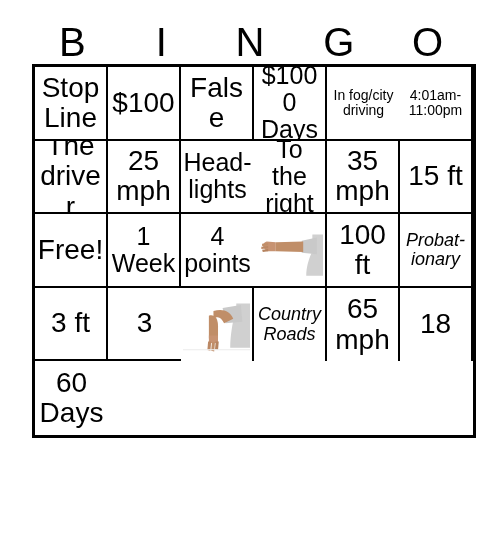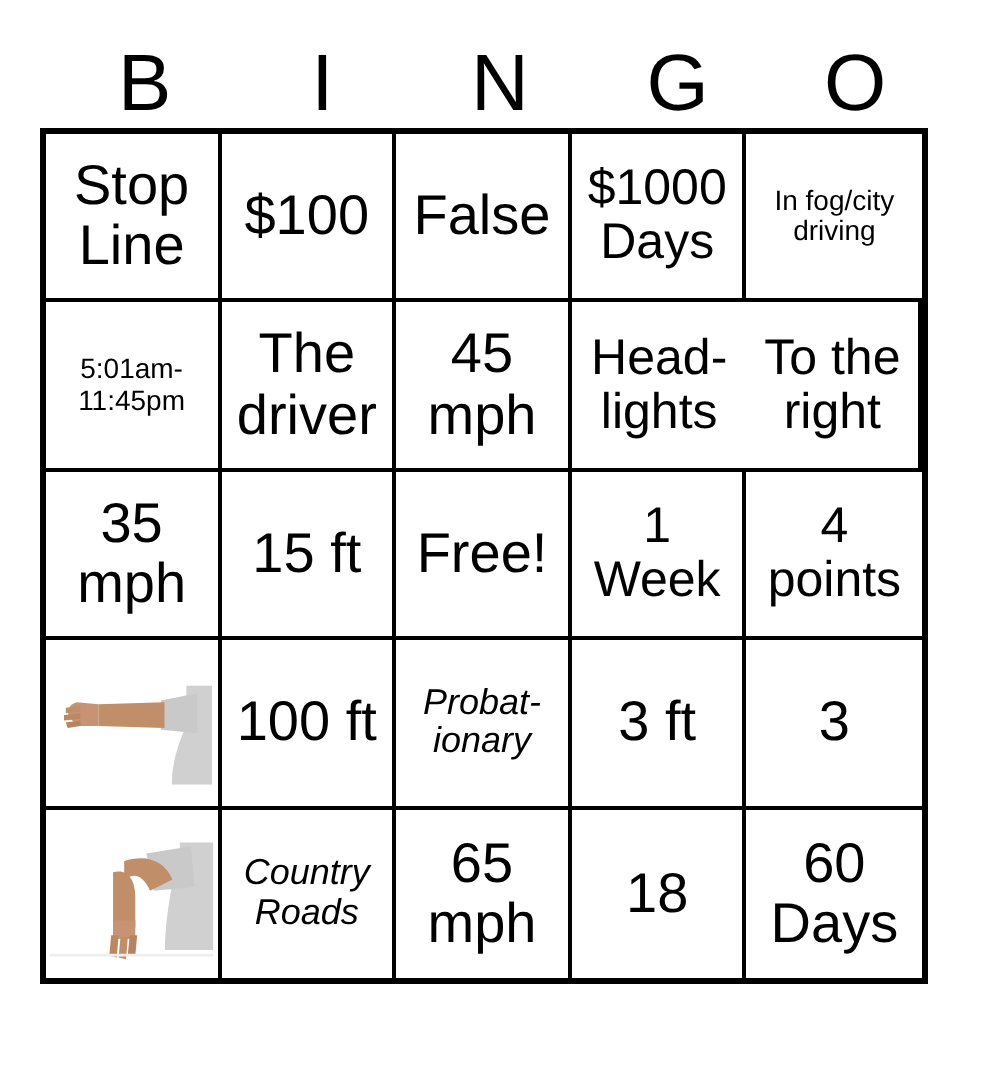--- a/index.html
+++ b/index.html
@@ -36,28 +36,28 @@
     align-items: flex-end;
     justify-content: center;
     font-size: 40px;
     line-height: 44px;
     font-weight: 400;
     letter-spacing: 0px;
   }
   
   .grid {
     position: absolute;
-    left: 20px;
+    left: 32px;
     top: 64px;
     width: 444px;
-    height: 428px;
+    height: 374px;
     box-sizing: border-box;
     border: 3px solid #000000;
     display: grid;
-    grid-template-columns: repeat(5, 1fr);
+    grid-template-columns: repeat(6, 1fr);
     grid-template-rows: repeat(5, 1fr);
   }
   .cell {
     position: relative;
     box-sizing: border-box;
     border-right: 2px solid #000000;
     border-bottom: 2px solid #000000;
     display: flex;
     align-items: center;
     justify-content: center;
@@ -113,27 +113,27 @@
       <span class="cell-text fs-lg">False</span>
     </div>
     <div class="cell">
       <span class="cell-text fs-md">$1000 Days</span>
     </div>
     <div class="cell last-col">
       <span class="cell-text fs-xs">In fog/city driving</span>
     </div>
 
     <div class="cell">
-      <span class="cell-text fs-xs">5:01am-11:45pm</span>
+      <span class="cell-text fs-xs">4:01am-11:00pm</span>
     </div>
     <div class="cell">
       <span class="cell-text fs-lg">The driver</span>
     </div>
     <div class="cell">
-      <span class="cell-text fs-lg">45 mph</span>
+      <span class="cell-text fs-lg">25 mph</span>
     </div>
     <div class="cell last-col">
       <span class="cell-text fs-md">Head- lights</span>
     </div>
     <div class="cell">
       <span class="cell-text fs-md">To the right</span>
     </div>
 
     <div class="cell">
       <span class="cell-text fs-lg">35 mph</span>

